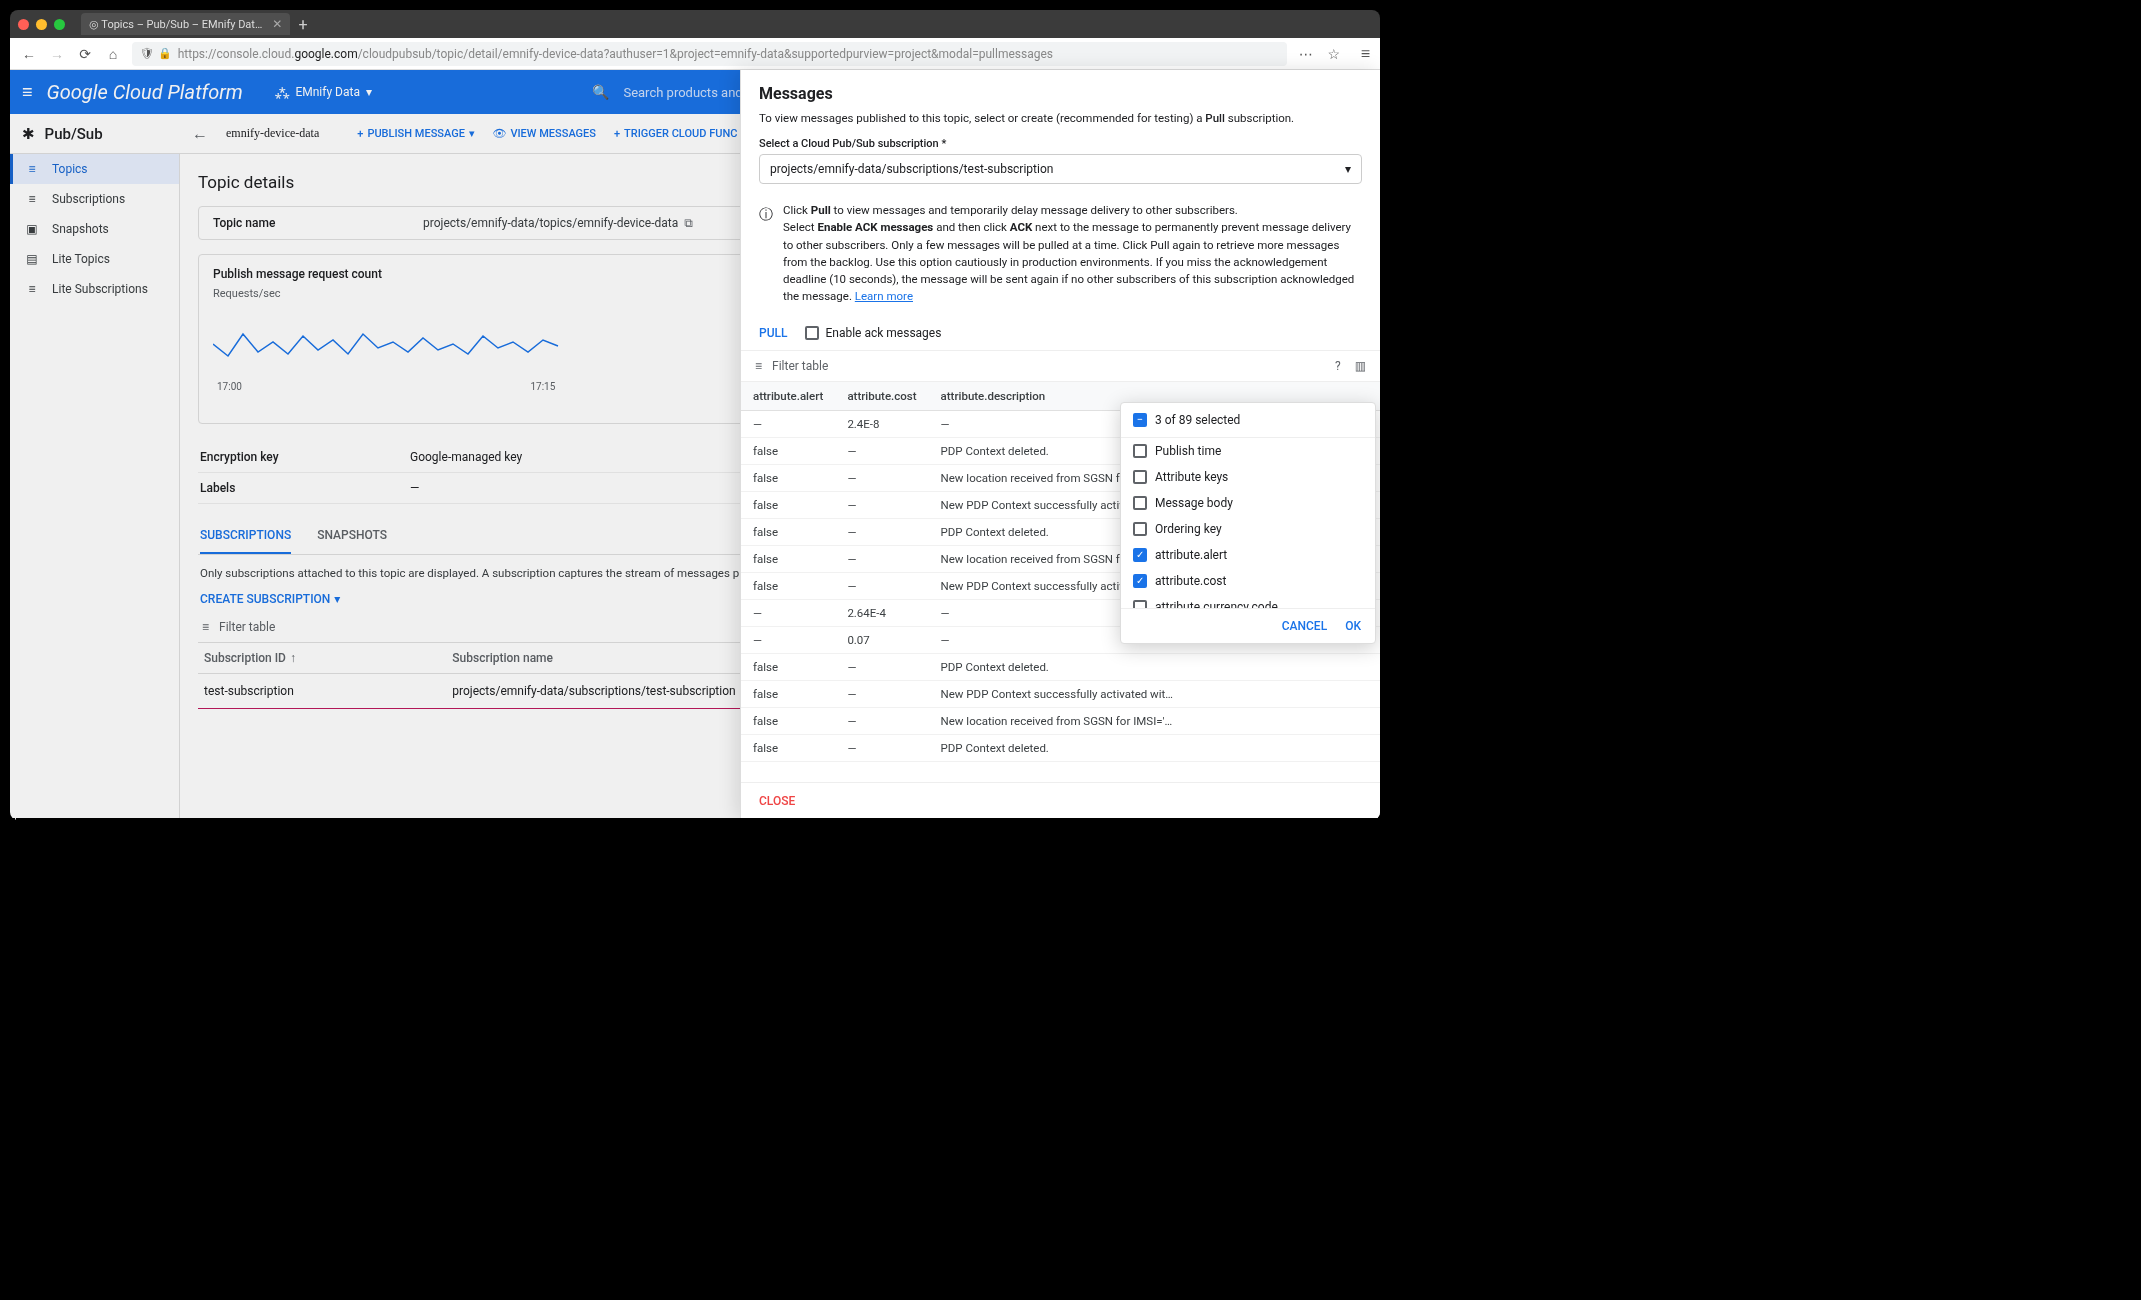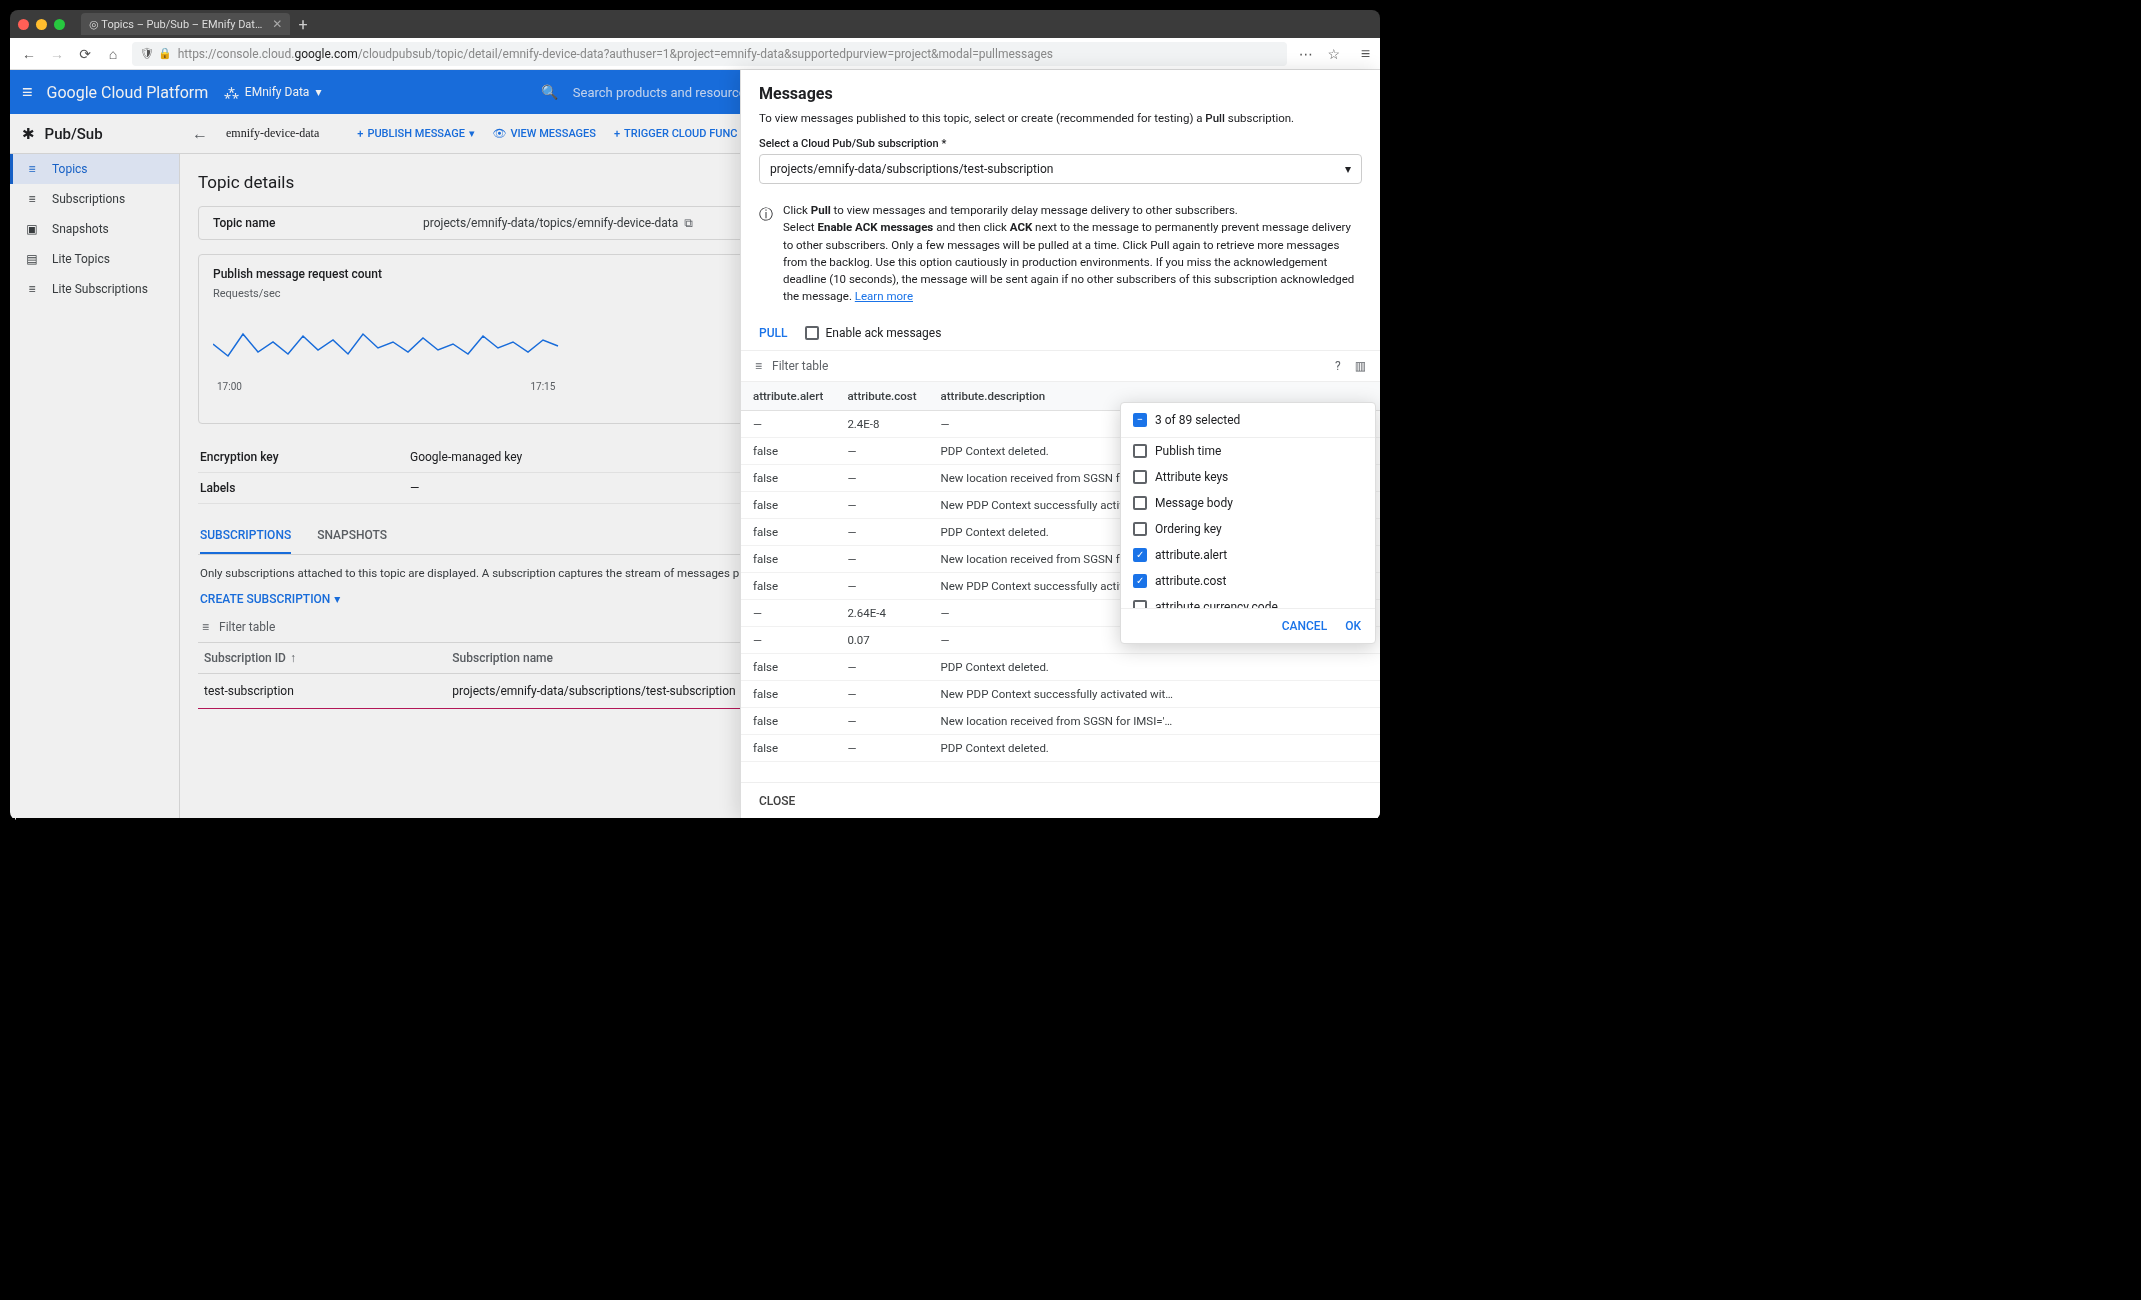--- a/index.html
+++ b/index.html
@@ -17,21 +17,21 @@
   .urlbar-row .ico{color:#555; font-size:14px; width:18px; text-align:center;}
   .urlbar { flex:1; display:flex; align-items:center; background:#f1f3f4; height:24px; border-radius:4px; padding:0 8px; font-size:12px; color:#555; }
   .urlbar .lock{margin-right:6px; font-size:11px;}
   .urlbar .shield{margin-right:4px; font-size:11px;}
   .hamburger{font-size:16px; color:#555; margin-left:8px;}
   
   .app { position:relative; height:748px; background:#fff; }
   
   .gcp-top { background:#1a73e8; color:#fff; height:44px; display:flex; align-items:center; padding:0 12px; }
   .gcp-top .menu{font-size:18px; margin-right:14px;}
-  .gcp-top .brand{font-size:16px; margin-right:16px;}
+  .gcp-top .brand{font-size:20px; margin-right:32px;font-style:italic;}
   .gcp-top .proj{display:flex; align-items:center; gap:6px; font-size:12px;}
   .gcp-top .proj-ico{font-size:13px;}
   .gcp-top .search{margin-left:220px; color:#cfe0fb; display:flex; align-items:center; gap:14px;}
   .gcp-top .search .sico{font-size:14px;}
   
   .toolbar { height:40px; border-bottom:1px solid #e0e0e0; display:flex; align-items:center; }
   .sidebar-head { width:170px; display:flex; align-items:center; padding:0 12px; font-size:15px; font-weight:500; gap:10px;}
   .toolbar-main { flex:1; display:flex; align-items:center; padding:0 12px; gap:18px;}
   .toolbar-main .back{color:#5f6368; font-size:16px;}
   .toolbar-main .title{font-size:12px; color:#202124; margin-right:20px;font-family:Liberation Serif, serif;}
@@ -92,21 +92,21 @@
   .pfilter .right{margin-left:auto; display:flex; gap:14px; align-items:center;}
   .msgtable-wrap{flex:1; overflow:auto;}
   .msgtable{width:100%; border-collapse:collapse; font-size:11.5px;}
   .msgtable th{text-align:left; font-weight:500; padding:7px 12px; border-bottom:1px solid #e0e0e0; background:#f8f9fa; color:#3c4043;}
   .msgtable td{padding:6px 12px; border-bottom:1px solid #f1f1f1; color:#3c4043; white-space:nowrap; overflow:hidden; text-overflow:ellipsis;}
   .msgtable td:nth-child(1){width:90px;}
   .msgtable td:nth-child(2){width:90px;}
   .pager{display:flex; align-items:center; justify-content:flex-end; gap:18px; padding:8px 14px; font-size:11.5px; color:#3c4043; border-top:1px solid #eee;}
   .pager .arr{color:#5f6368;}
   .pfoot{padding:10px 18px; border-top:1px solid #eee;}
-  .pfoot .close{color:#404040; font-weight:500; font-size:12px;}
+  .pfoot .close{color:#ef4444; font-weight:500; font-size:12px;}
   
   .popup{position:absolute; right:4px; top:332px; width:256px; background:#fff; border:1px solid #ddd; border-radius:4px; box-shadow:0 4px 20px rgba(0,0,0,0.2); z-index:5;}
   .popup .phead{display:flex; align-items:center; gap:8px; padding:10px 12px; font-size:12px; border-bottom:1px solid #eee;}
   .popup .phead .box{width:14px;height:14px;background:#1a73e8;color:#fff;font-size:11px;line-height:14px;text-align:center;border-radius:2px;}
   .popup .opts{max-height:170px; overflow:auto;}
   .popup .opt{display:flex; align-items:center; gap:8px; padding:6px 12px; font-size:12px;}
   .popup .opt .cb{width:14px;height:14px;border:2px solid #5f6368;border-radius:2px;}
   .popup .opt .cb.on{background:#1a73e8;border-color:#1a73e8;position:relative;}
   .popup .opt .cb.on::after{content:"✓";color:#fff;font-size:10px;position:absolute;left:1px;top:-1px;}
   .popup .pact{display:flex; justify-content:flex-end; gap:18px; padding:10px 14px; border-top:1px solid #eee;}

